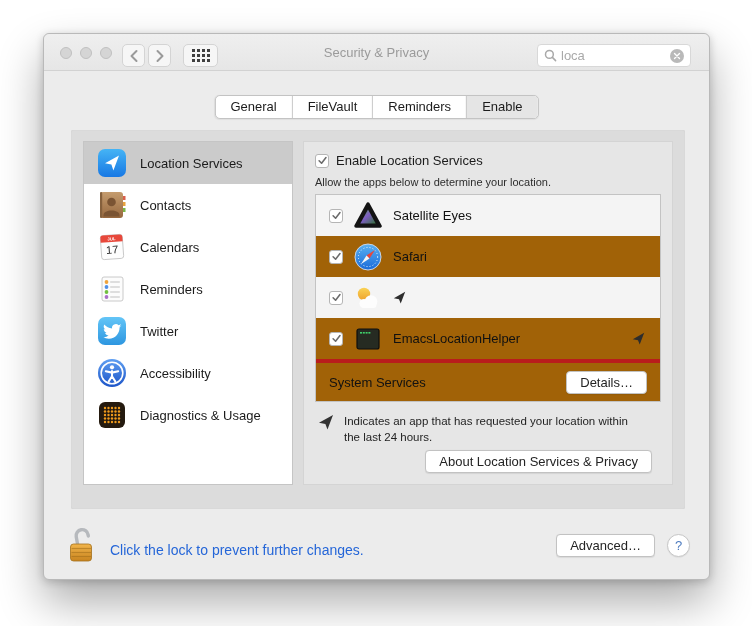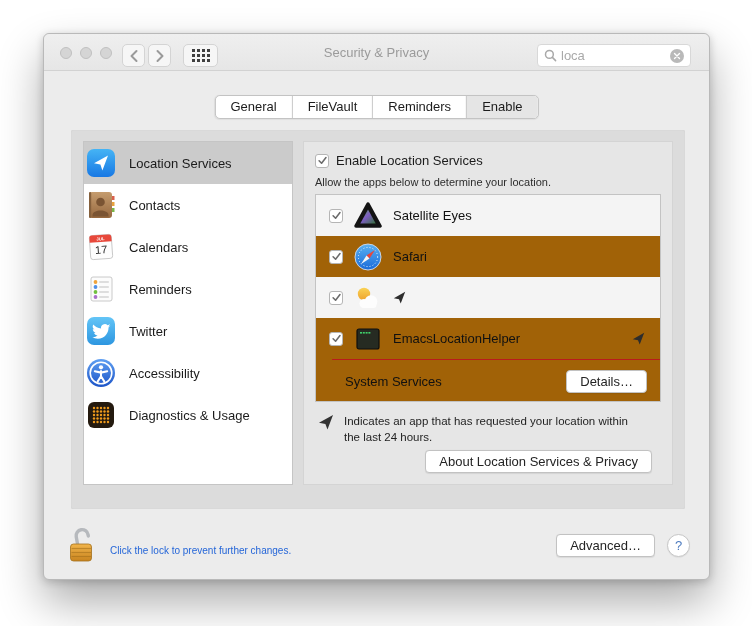--- a/index.html
+++ b/index.html
@@ -38,54 +38,54 @@
   .tab{font-size:13px;color:#1c1c1c;line-height:22px;padding:0 15px;border-left:1px solid #c9c9c9;white-space:nowrap;}
   .tab:first-child{border-left:0;}
   .tab.sel{background:#e5e5e5;}
 
   
   .well{position:absolute;left:27px;top:96px;width:614px;height:379px;background:#dcdcdc;
     border-radius:2px;box-shadow:inset 0 0 1px rgba(0,0,0,.15);}
 
   .sidebar{position:absolute;left:12px;top:11px;width:210px;height:344px;background:#fff;
     border:1px solid #c5c5c5;}
-  .sideitem{height:42px;display:flex;align-items:center;padding-left:2px;gap:13px;}
+  .sideitem{height:42px;display:flex;align-items:center;padding-left:13px;gap:13px;}
   .sideitem.sel{background:#cbcbcb;}
   .sideitem .label{font-size:13px;color:#1b1b1b;}
   .icon30{width:30px;height:30px;flex:0 0 auto;}
 
   .rightpanel{position:absolute;left:232px;top:11px;width:370px;height:344px;background:#e6e6e6;
     border:1px solid #d4d4d4;}
 
   .enablerow{position:absolute;left:11px;top:11px;display:flex;align-items:center;gap:7px;}
   .cbox{width:14px;height:14px;background:#fff;border:1px solid #b5b5b5;border-radius:3px;
     display:flex;align-items:center;justify-content:center;flex:0 0 auto;}
   .enablerow .label{font-size:13px;color:#1b1b1b;}
   .subtitle{position:absolute;left:11px;top:34px;font-size:11px;color:#2d2d2d;}
 
   .applist{position:absolute;left:11px;top:52px;width:346px;height:208px;background:#a16207;
     border:1px solid #c3c3c3;}
   .approw{height:41px;display:flex;align-items:center;padding:0 13px;gap:11px;}
   .approw.alt{background:#f4f4f4;}
   .icon28{width:28px;height:28px;flex:0 0 auto;}
   .approw .label{font-size:13px;color:#111;flex:1;}
   .recentarrow{flex:0 0 auto;margin-right:2px;}
-  .sysrow{height:43px;display:flex;align-items:center;padding:0 13px;border-top:1px solid #b91c1c;margin-left:16px;}
+  .sysrow{height:43px;display:flex;align-items:center;padding:0 13px;border-top:4px solid #b91c1c;}
   .sysrow .label{font-size:13px;color:#111;flex:1;}
 
   .pushbtn{background:#fff;border:1px solid #c2c2c2;border-radius:4px;font-size:13px;color:#242424;
     padding:3px 13px;box-shadow:0 .5px 1px rgba(0,0,0,.08);white-space:nowrap;font-family:inherit;}
 
   .footnote{position:absolute;left:14px;top:272px;display:flex;gap:10px;align-items:flex-start;}
   .footnote .lines{font-size:11.5px;color:#1f1f1f;line-height:1.35;}
   .aboutbtn{position:absolute;right:20px;top:308px;}
 
   
   .lockarea{position:absolute;left:24px;top:491px;display:flex;align-items:center;gap:14px;}
-  .locktext{font-size:10px;color:#2566d8;margin-top:12px;}
+  .locktext{font-size:14px;color:#2566d8;margin-top:12px;}
   .advbtn{position:absolute;right:54px;top:500px;}
   .helpbtn{position:absolute;right:19px;top:500px;width:23px;height:23px;border-radius:50%;background:#fff;
     border:1px solid #c7c7c7;box-shadow:0 .5px 1px rgba(0,0,0,.08);
     display:flex;align-items:center;justify-content:center;font-size:13px;color:#4d7bbf;}
 </style>
 </head>
 <body>
 
 <div class="stage">
   <div class="window">

